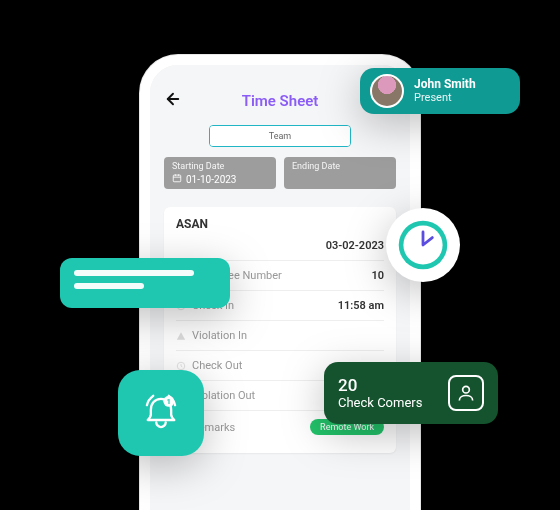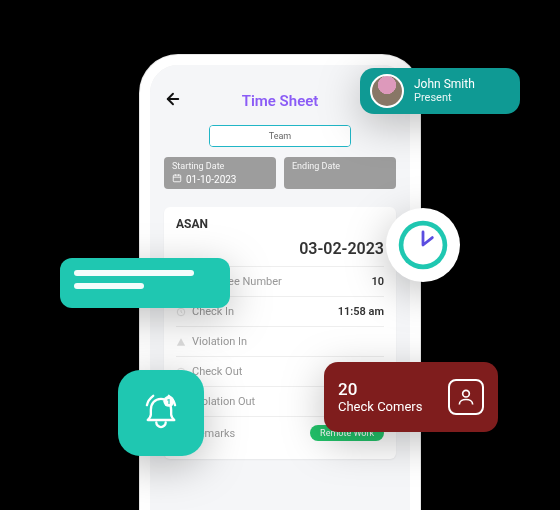--- a/index.html
+++ b/index.html
@@ -14,46 +14,46 @@
   .title{font-size:15px;font-weight:600;color:#8b5cf6}
   .tabbar{margin:10px auto 10px auto;display:flex;width:142px;height:22px;border:1px solid #21b6c6;border-radius:4px;overflow:hidden}
   .tab{flex:1;display:flex;align-items:center;justify-content:center;font-size:9px;color:#666;background:#fff;cursor:pointer}
   .tab.active{background:#21b6c6;color:#fff}
   .dates{display:flex;gap:8px;margin-bottom:18px}
   .datebox{flex:1;background:#9d9d9d;color:#fff;border-radius:4px;padding:4px 8px}
   .datebox .lbl{font-size:9px;opacity:.9;margin-bottom:2px}
   .datebox .val{font-size:10px;display:flex;align-items:center;gap:4px}
   .card{background:#fff;border-radius:6px;padding:10px 12px;box-shadow:0 1px 2px rgba(0,0,0,.06)}
   .empname{font-size:12px;color:#333;font-weight:700;margin-bottom:8px}
-  .daterow{display:flex;justify-content:flex-end;font-size:16px;font-weight:600;color:#333;margin-bottom:8px}
+  .daterow{display:flex;justify-content:flex-end;font-size:11px;font-weight:600;color:#333;margin-bottom:8px}
   .row{display:flex;justify-content:space-between;align-items:center;padding:8px 0;border-top:1px solid #eee;font-size:11px;color:#999}
   .row .k{display:flex;align-items:center;gap:6px}
   .row .v{color:#333;font-weight:600;font-size:11px}
   .pill{background:#23c36a;color:#fff;font-size:9px;padding:3px 10px;border-radius:10px;margin-left:auto}
   .ico{width:10px;height:10px;display:inline-block;opacity:.5}
 
   
   .float{position:absolute;border-radius:14px}
   .shadow{filter:drop-shadow(0 10px 20px rgba(0,0,0,.25))}
 
   .presence{right:40px;top:68px;width:160px;height:46px;background:#0f9a94;display:flex;align-items:center;gap:10px;padding:6px 10px;color:#fff}
   .avatar{width:34px;height:34px;border-radius:50%;background:radial-gradient(circle at 50% 30%, #d9b 0 35%, #876 36% 100%);border:2px solid #fff}
-  .presence .nm{font-size:12px;font-weight:400;line-height:1.15}
+  .presence .nm{font-size:12px;font-weight:700;line-height:1.15}
   .presence .st{font-size:11px;opacity:.9}
 
   .clock{right:100px;top:208px;width:74px;height:74px;border-radius:50%;background:#fff;display:flex;align-items:center;justify-content:center}
   .clock svg{width:56px;height:56px}
 
   .chatbub{left:60px;top:258px;width:170px;height:50px;background:#1fc7b1;border-radius:12px;padding:12px 14px}
   .chatbub .l1{width:120px;height:6px;background:#fff;border-radius:3px;margin-bottom:7px;opacity:.95}
   .chatbub .l2{width:70px;height:6px;background:#fff;border-radius:3px;opacity:.95}
 
   .bell{left:118px;top:370px;width:86px;height:86px;background:#1fc7b1;border-radius:22px;display:flex;align-items:center;justify-content:center}
 
-  .late{right:62px;top:362px;width:174px;height:70px;background:#7f1d1d;color:#fff;display:flex;align-items:center;justify-content:space-between;padding:12px 14px}
+  .late{right:62px;top:362px;width:174px;height:62px;background:#14532d;color:#fff;display:flex;align-items:center;justify-content:space-between;padding:12px 14px}
   .late .txt .n{font-size:17px;font-weight:500;line-height:1.1}
   .late .txt .l{font-size:13px}
   .late .picon{width:36px;height:36px;border:2px solid #fff;border-radius:8px;display:flex;align-items:center;justify-content:center}
 </style>
 </head>
 <body>
 
 <div class="stage">
 
   <div class="phone">

